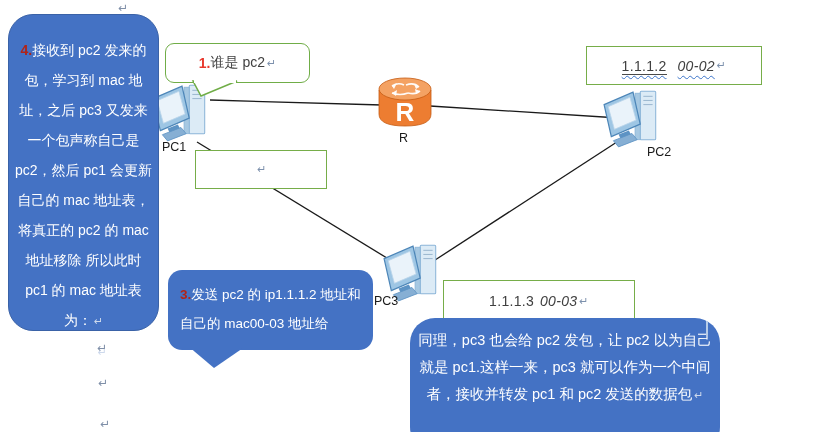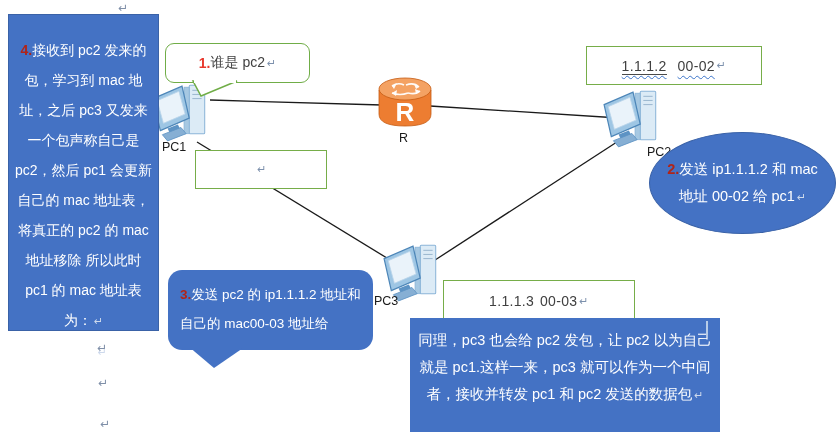--- a/index.html
+++ b/index.html
@@ -12,26 +12,26 @@
   
   .addr-box{
     position:absolute;z-index:2;background:#fff;border:1px solid #76ad49;
     display:flex;align-items:center;justify-content:center;
     font-size:14px;color:#404040;letter-spacing:.3px;
   }
   .wavy{ text-decoration:underline; text-decoration-style:wavy;
          text-decoration-color:#3b74c9; text-decoration-thickness:1px;
          text-underline-offset:4px; }
   .ip-ul{ border-bottom:1px solid #4a4a4a; }
-  .addr-box .mac{ margin-left:11px; }
+  .addr-box .mac{ margin-left:11px;font-style:italic; }
   .addr-box.narrow-gap .mac{ margin-left:6px; }
   .rmark{ color:#7d91ad;font-size:11px;margin-left:2px;text-decoration:none; }
   .blue .rmark{ color:#cdd9ec; }
   
-  .blue{ background:#4472c4;color:#fff; }
+  .blue{ background:#4472c4;color:#fff;border-radius:25px; }
   #step4-box{
     position:absolute;left:8px;top:14px;width:151px;height:317px;z-index:3;
     border:1px solid #3a62a7;box-sizing:border-box;
     text-align:center;font-size:14px;line-height:30px;padding:20px 4px 0;
   }
   .num{ font-weight:bold; }
   .num.dark-red{ color:#b02418; }
   .num.bright-red{ color:#e8392e; }
   #step1-callout{
     position:absolute;left:165px;top:43px;width:143px;height:38px;z-index:3;
@@ -150,25 +150,20 @@
     <span class="wavy"><span class="ip-ul">1.1.1.2</span><span class="mac">00-02</span></span>
       <span class="rmark">↵</span>
   </div>
 
   <div class="addr-box narrow-gap" style="left:443px;top:280px;width:190px;height:40px">
     <span>1.1.1.3</span>
       <span class="mac">00-03</span>
       <span class="rmark">↵</span>
   </div>
 
-  <div id="step2-ellipse" class="blue">
-    <div class="inner">
-      <span class="num dark-red">2.</span><span>发送 ip1.1.1.2 和 mac 地址 00-02 给 pc1</span><span class="rmark">↵</span>
-    </div>
-  </div>
 
   <div id="step3-callout" class="blue">
     <span class="num dark-red">3.</span><span>发送 pc2 的 ip1.1.1.2 地址和自己的 mac00-03 地址给 pc1</span><span class="rmark">↵</span>
   </div>
   <svg class="tail-svg" style="left:185px;top:346px" width="65" height="26">
     <polygon points="3,0 61,0 29,22" fill="#4472c4"></polygon>
   </svg>
 
   <div id="summary-box" class="blue">
     <span>同理，pc3 也会给 pc2 发包，让 pc2 以为自己就是 pc1.这样一来，pc3 就可以作为一个中间者，接收并转发 pc1 和 pc2 发送的数据包</span><span class="rmark">↵</span>

